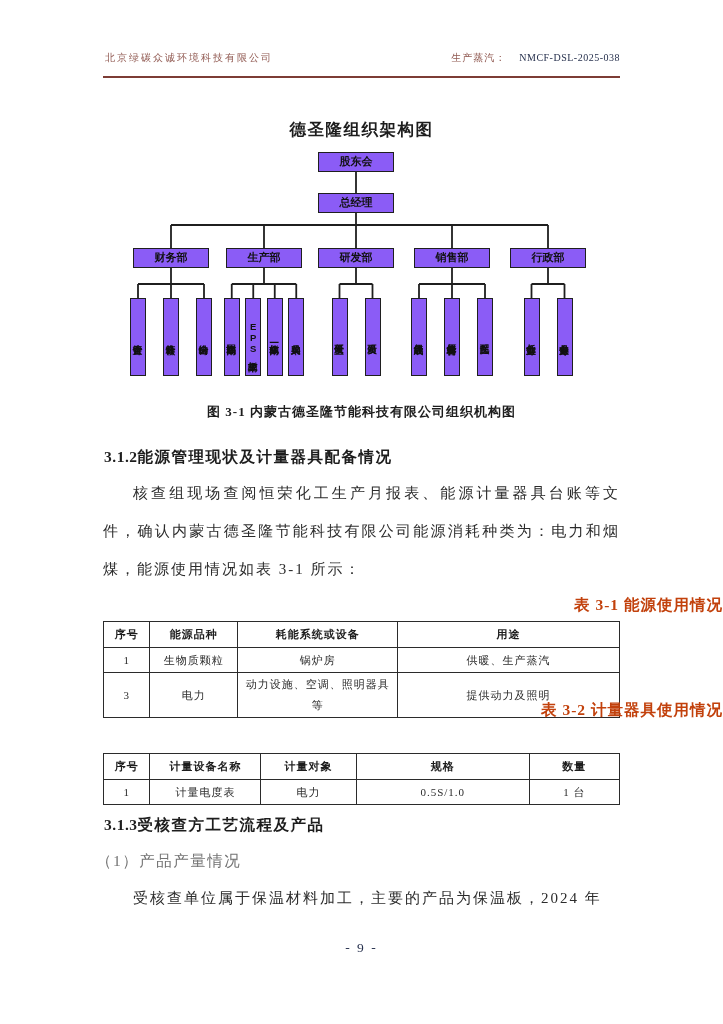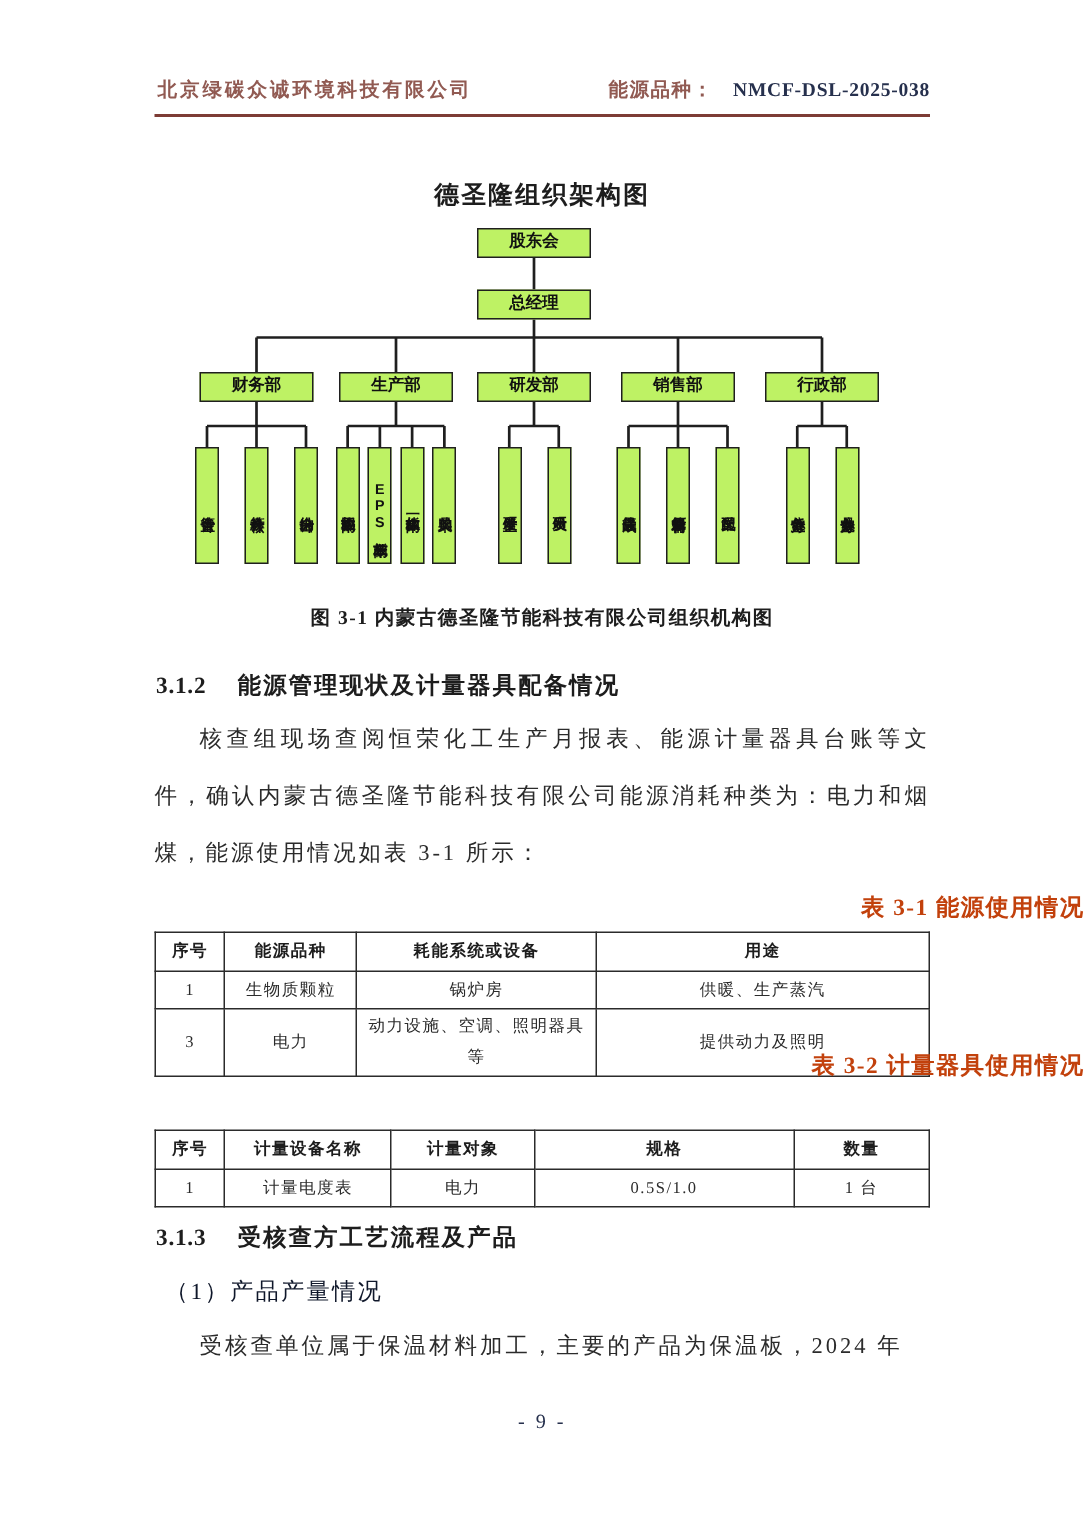--- a/index.html
+++ b/index.html
@@ -3,47 +3,47 @@
 <meta charset="utf-8">
 <style>
   html,body{margin:0;padding:0;background:#ffffff;}
   .page{
     position:relative;width:723px;height:1024px;background:#ffffff;overflow:hidden;
     font-family:"Liberation Serif","DejaVu Serif",serif;color:#2e2e2e;
     margin:0 auto;
   }
   
   .doc-header{position:absolute;top:48px;left:103px;width:517px;height:28px;
-    border-bottom:2px solid var(--line-red,#7d3c35);font-size:13px;font-weight:bold;}
+    border-bottom:2px solid var(--line-red,#7d3c35);font-size:10px;}
   .company{position:absolute;left:2px;top:3px;color:var(--header-red,#915a52);letter-spacing:2px;}
   .archive{position:absolute;right:0;top:3px;color:var(--header-red,#915a52);letter-spacing:1px;}
   .archive-no{color:var(--navy,#26304d);margin-left:13px;letter-spacing:.5px;}
   
   .org-title{position:absolute;top:119px;left:0;width:100%;text-align:center;
     font-weight:bold;font-size:16.5px;letter-spacing:1.5px;
     font-family:"Liberation Sans","DejaVu Sans",sans-serif;color:#1d1d1d;}
   .org-chart{position:absolute;top:152px;left:96px;width:530px;height:226px;}
   .org-chart svg{position:absolute;left:0;top:0;}
-  .oc-box{position:absolute;box-sizing:border-box;border:1.6px solid #1f1f1f;background:#bef264;
+  .oc-box{position:absolute;box-sizing:border-box;border:1.6px solid #1f1f1f;background:#8b5cf6;
     font-family:"Liberation Sans","DejaVu Sans",sans-serif;font-weight:bold;color:#111;}
   .oc-h{width:76px;height:20px;line-height:17px;font-size:11px;text-align:center;}
   .oc-v{width:16px;height:78px;display:flex;align-items:center;justify-content:center;overflow:hidden;}
   .oc-v span{writing-mode:vertical-lr;text-orientation:upright;font-size:9.5px;line-height:11px;}
   .fig-caption{position:absolute;top:403px;left:0;width:100%;text-align:center;
     font-weight:bold;font-size:13px;letter-spacing:1px;color:#1d1d1d;}
   
   .sec-heading{position:absolute;left:104px;font-weight:bold;font-size:15.5px;color:#1d1d1d;letter-spacing:1.5px;}
   .sec-312{top:447px;}
   .sec-313{top:815px;text-align:right;}
-  .sec-num{margin-right:21px;letter-spacing:.5px;}
+  .sec-num{margin-right:0;letter-spacing:.5px;}
   .body-para{position:absolute;left:103px;width:517px;margin:0;font-size:15px;
     line-height:38px;letter-spacing:2px;text-align:justify;text-indent:2em;color:#2b2b2b;}
   .para-312{top:474px;}
   .para-313{top:879px;}
-  .sub-item{position:absolute;left:110px;top:851px;font-size:15.5px;letter-spacing:1.5px;color:#0f172a;}
+  .sub-item{position:absolute;left:96px;top:851px;font-size:15.5px;letter-spacing:1.5px;color:#737373;}
   
   .tbl-title{position:absolute;left:0;width:100%;text-align:right;font-weight:bold;
     font-size:15.5px;letter-spacing:1px;color:#c2410c;}
   .tt31{top:595px;}
   .tt32{top:700px;}
   .doc-table{position:absolute;left:103px;width:517px;border-collapse:collapse;
     font-size:11px;color:#2b2b2b;table-layout:fixed;}
   .t31{top:621px;}
   .t32{top:753px;}
   .doc-table th,.doc-table td{border:1.6px solid #2b2b2b;text-align:center;vertical-align:middle;
@@ -54,21 +54,21 @@
   .page-footer{position:absolute;top:940px;left:0;width:100%;text-align:center;
     font-size:13.5px;letter-spacing:2px;color:var(--navy,#26304d);}
 </style>
 </head>
 <body>
 
 <div class="page">
 
   <div class="doc-header">
     <span class="company">北京绿碳众诚环境科技有限公司</span>
-    <span class="archive"><span>能源品种：</span><span class="archive-no">NMCF-DSL-2025-038</span></span>
+    <span class="archive"><span>生产蒸汽：</span><span class="archive-no">NMCF-DSL-2025-038</span></span>
   </div>
 
   <div class="org-title">德圣隆组织架构图</div>
 
   <div class="org-chart" id="org-chart">
       <svg width="530" height="226">
         <g stroke="#1f1f1f" stroke-width="1.8">
           <line x1="260" y1="20" x2="260" y2="41"></line>
           <line x1="260" y1="61" x2="260" y2="73"></line>
           <line x1="75" y1="73" x2="452" y2="73"></line>

